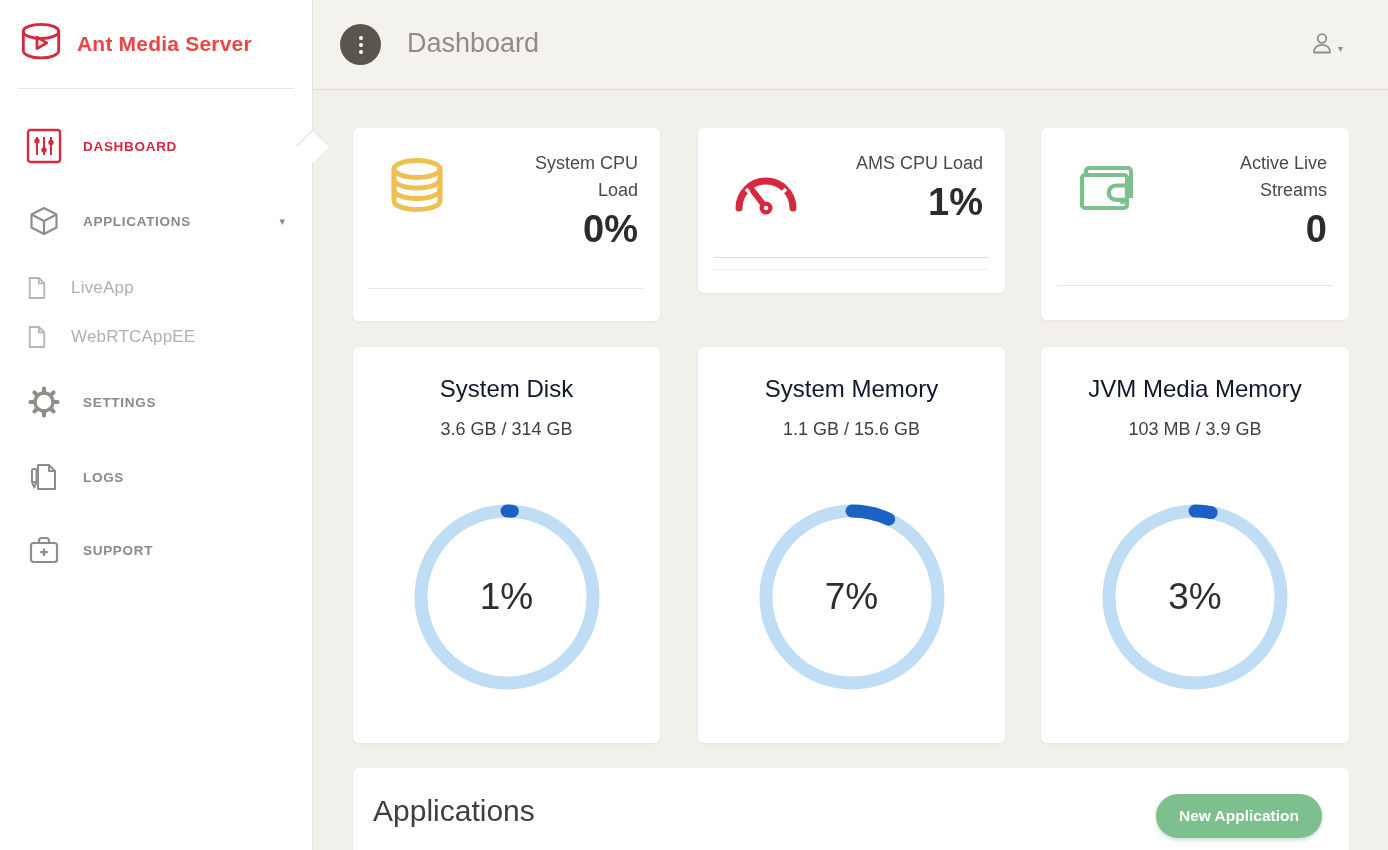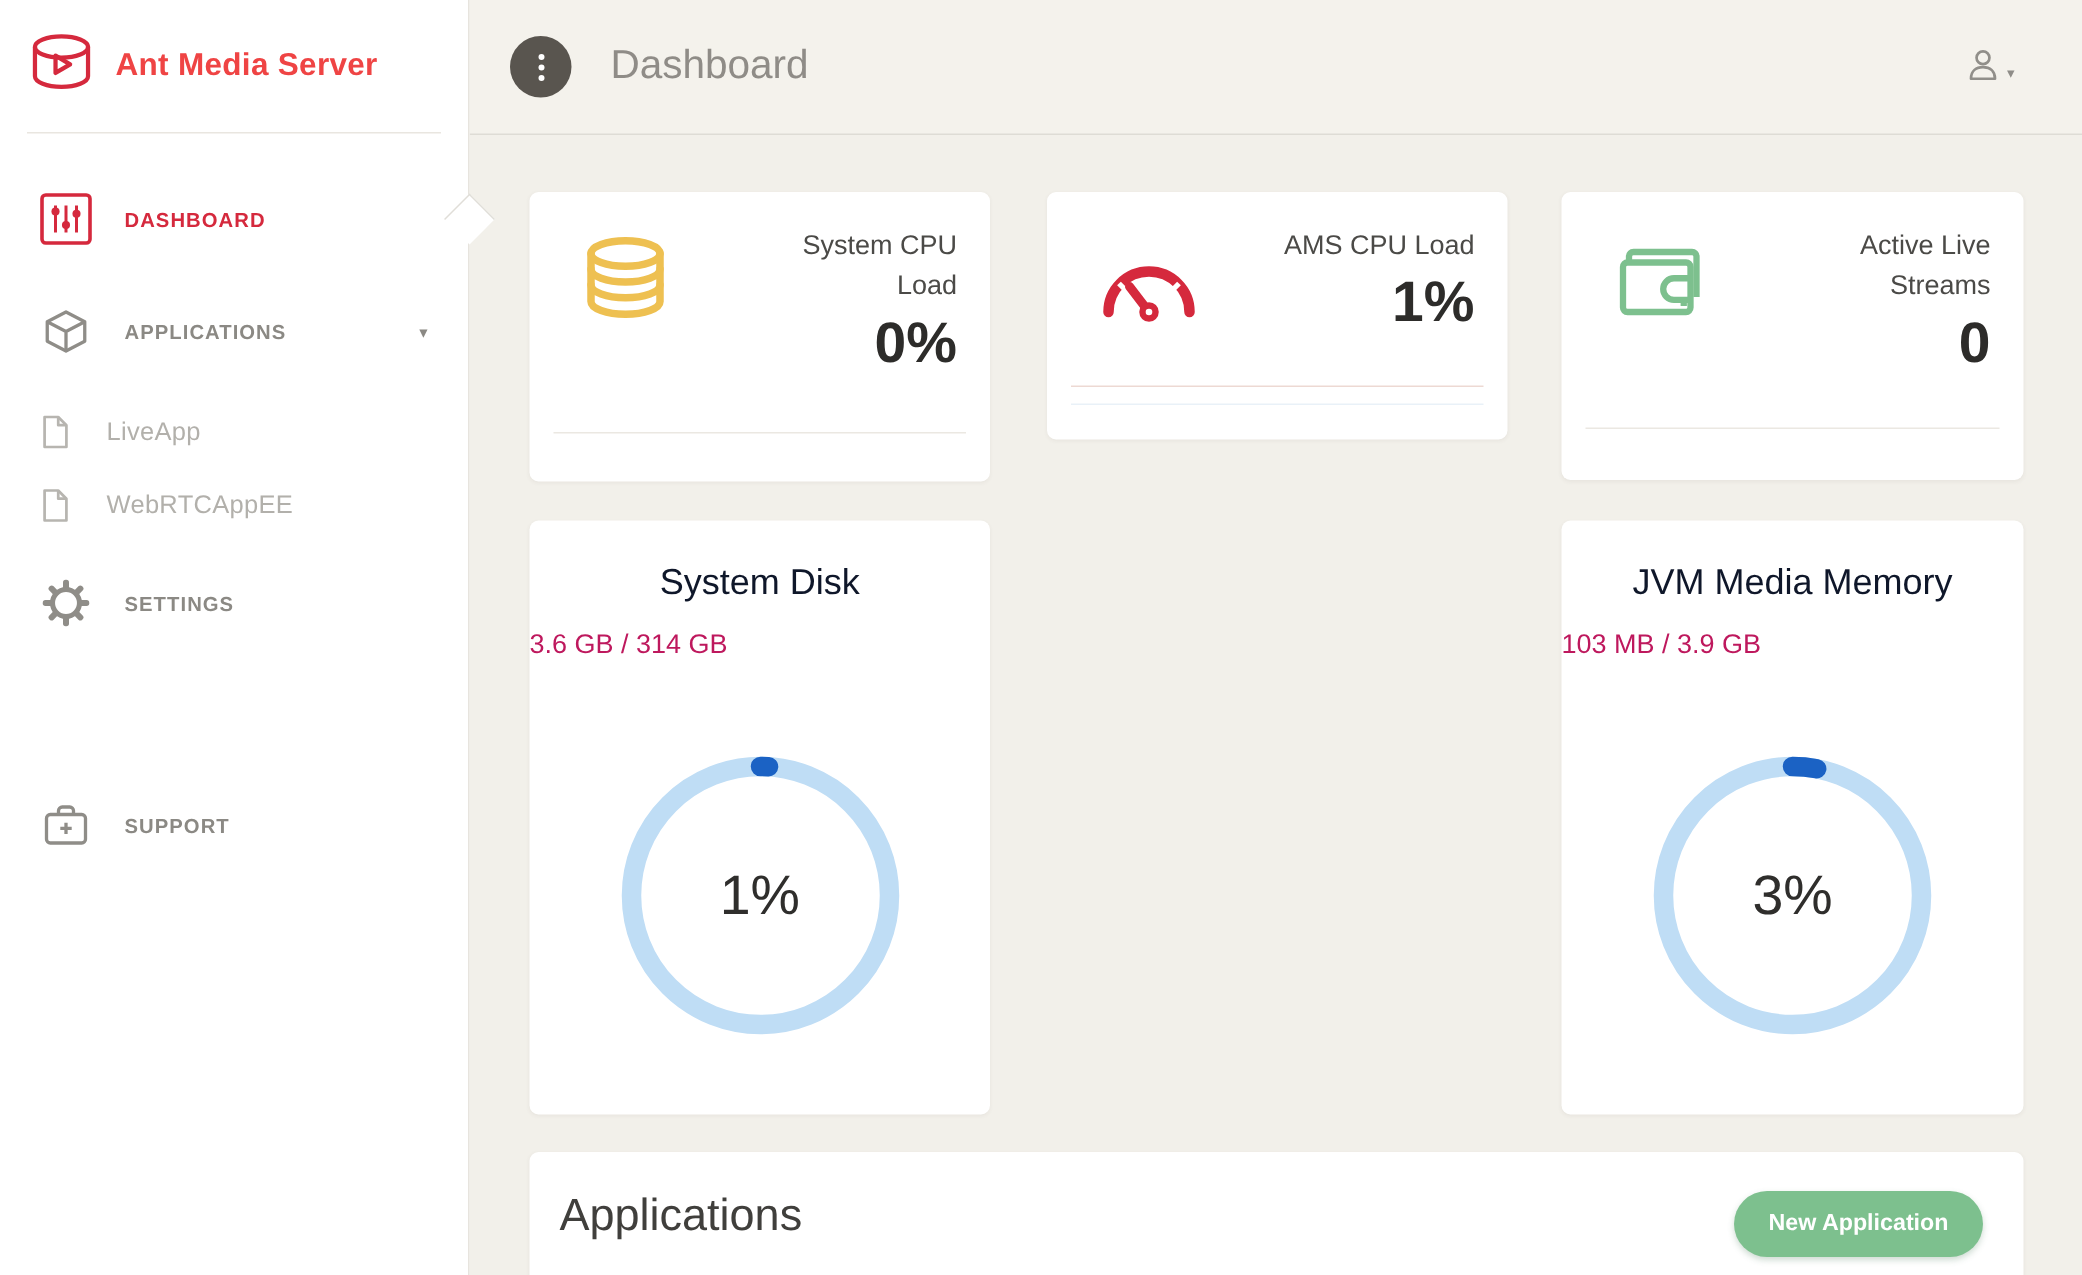--- a/index.html
+++ b/index.html
@@ -46,21 +46,21 @@
   .stat-icon { position:absolute; left:33px; }
   .stat-text { position:absolute; right:22px; top:22px; text-align:right; max-width:145px; }
   .stat-title { font-size:18px; line-height:27px; color:#4b4a47; }
   .stat-value { font-size:38px; line-height:46px; color:#2d2c2a; font-weight:600; margin-top:2px; }
   .stat-divider { position:absolute; left:16px; right:16px; height:1px; background:#ebe8e2; }
   .stat-divider.red { background:#edd9d3; }
   .stat-divider.faint { background:#e9f1f8; }
 
   
   .gauge-title { text-align:center; margin-top:28px; font-size:24px; color:#0f172a; font-weight:500; }
-  .gauge-sub { margin-top:16px; font-size:18px; color:#be185d; }
+  .gauge-sub { text-align:center; margin-top:16px; font-size:18px; color:#404040; }
   .donut-wrap { position:absolute; top:150px; left:50%; margin-left:-100px; width:200px; height:200px; }
   .donut-value { position:absolute; inset:0; display:flex; align-items:center; justify-content:center;
                  font-size:37px; color:#2f2e2c; font-weight:500; }
 
   
   .apps-card { left:353px; top:768px; width:996px; height:140px; }
   .apps-title { position:absolute; left:20px; top:26px; font-size:30px; color:#403f3c; font-weight:400; }
   .new-app-btn { position:absolute; right:27px; top:26px; height:44px; padding:0 23px; border:none;
                  border-radius:22px; background:#7dc08e; color:#ffffff; font-family:"Liberation Sans",sans-serif;
                  font-size:15.5px; font-weight:700; cursor:pointer; box-shadow:0 2px 4px rgba(60,110,75,0.25); }
@@ -144,20 +144,31 @@
             <rect x="16" y="2.5" width="4" height="7" rx="1.8" transform="rotate(270 18 18)"></rect>
             <rect x="16" y="2.5" width="4" height="7" rx="1.8" transform="rotate(315 18 18)"></rect>
           </g>
           <circle cx="18" cy="18" r="9" fill="none" stroke="#8f8d88" stroke-width="3.4"></circle>
           <circle cx="18" cy="18" r="4" fill="#ffffff"></circle>
         </svg>
       </span>
       <span class="nav-label">SETTINGS</span>
     </div>
 
+    <div class="nav-item" style="top:453px">
+      <span class="nav-icon-box">
+        <svg width="30" height="30" viewBox="0 0 30 30" fill="none" stroke="#8f8d88" stroke-width="2" stroke-linejoin="round">
+          <path d="M9 3 H20 L26 9 V27 H9 Z"></path>
+          <path d="M20 3 V9 H26"></path>
+          <rect x="3" y="7" width="4.5" height="13" rx="1.2"></rect>
+          <path d="M3 20 L5.25 25.5 L7.5 20 Z"></path>
+        </svg>
+      </span>
+      <span class="nav-label">LOGS</span>
+    </div>
 
     <div class="nav-item" style="top:526px">
       <span class="nav-icon-box">
         <svg width="32" height="30" viewBox="0 0 32 30" fill="none" stroke="#8f8d88" stroke-width="2.2" stroke-linejoin="round">
           <rect x="3" y="8" width="26" height="19" rx="2.5"></rect>
           <path d="M11 8 V5.5 A2.5 2.5 0 0 1 13.5 3 H18.5 A2.5 2.5 0 0 1 21 5.5 V8"></path>
           <path d="M16 13.5 V21 M12.2 17.2 H19.8"></path>
         </svg>
       </span>
       <span class="nav-label">SUPPORT</span>
@@ -240,20 +251,31 @@
     <div class="gauge-sub">3.6 GB / 314 GB</div>
     <div class="donut-wrap">
       <svg width="200" height="200" viewBox="0 0 200 200">
         <circle cx="100" cy="100" r="86" fill="none" stroke="#bfddf5" stroke-width="13"></circle>
         <circle cx="100" cy="100" r="86" fill="none" stroke="#1b62c4" stroke-width="13" stroke-linecap="round" transform="rotate(-90 100 100)" stroke-dasharray="5.40 540.35"></circle>
       </svg>
       <div class="donut-value">1%</div>
     </div>
   </div>
 
+  <div class="card" style="left:698px; top:347px; width:307px; height:396px;">
+    <div class="gauge-title">System Memory</div>
+    <div class="gauge-sub">1.1 GB / 15.6 GB</div>
+    <div class="donut-wrap">
+      <svg width="200" height="200" viewBox="0 0 200 200">
+        <circle cx="100" cy="100" r="86" fill="none" stroke="#bfddf5" stroke-width="13"></circle>
+        <circle cx="100" cy="100" r="86" fill="none" stroke="#1b62c4" stroke-width="13" stroke-linecap="round" transform="rotate(-90 100 100)" stroke-dasharray="37.82 540.35"></circle>
+      </svg>
+      <div class="donut-value">7%</div>
+    </div>
+  </div>
 
   <div class="card" style="left:1041px; top:347px; width:308px; height:396px;">
     <div class="gauge-title">JVM Media Memory</div>
     <div class="gauge-sub">103 MB / 3.9 GB</div>
     <div class="donut-wrap">
       <svg width="200" height="200" viewBox="0 0 200 200">
         <circle cx="100" cy="100" r="86" fill="none" stroke="#bfddf5" stroke-width="13"></circle>
         <circle cx="100" cy="100" r="86" fill="none" stroke="#1b62c4" stroke-width="13" stroke-linecap="round" transform="rotate(-90 100 100)" stroke-dasharray="16.21 540.35"></circle>
       </svg>
       <div class="donut-value">3%</div>

